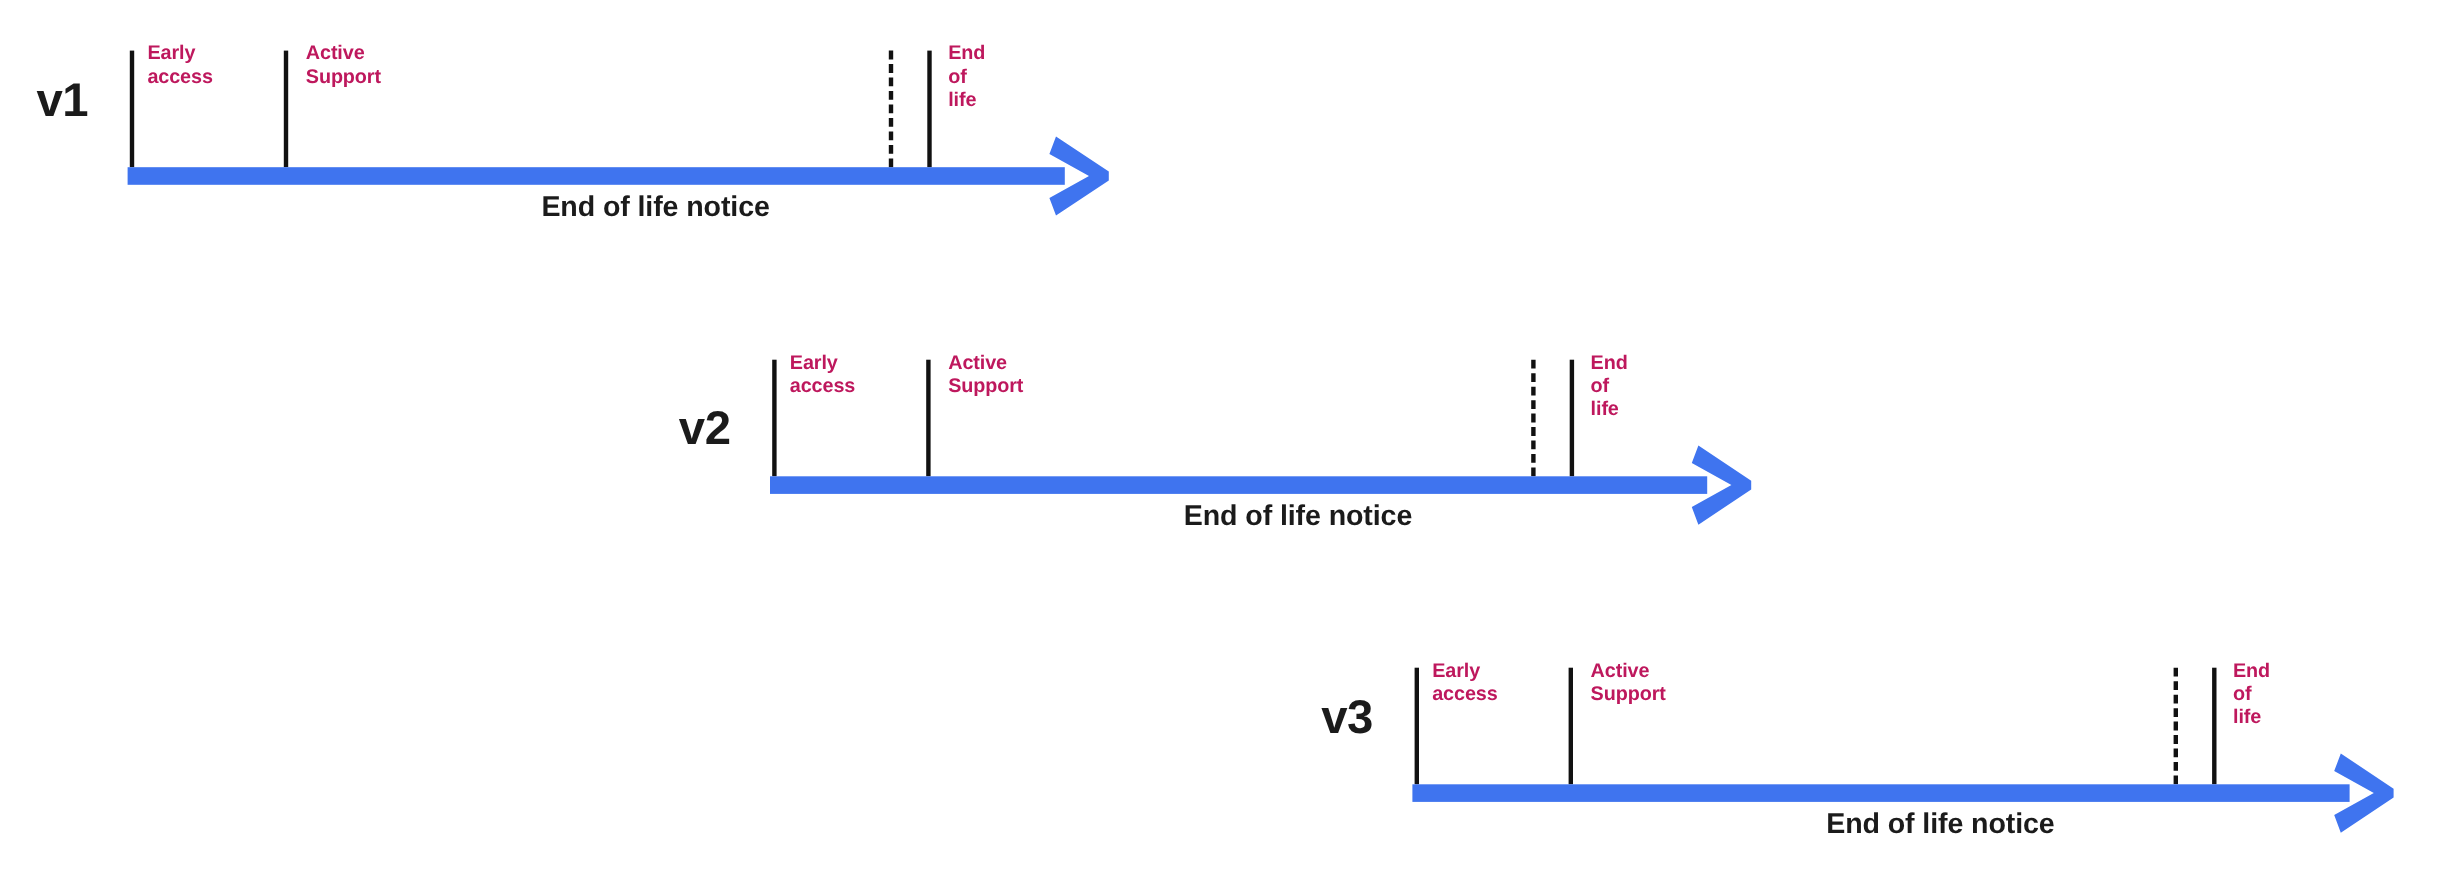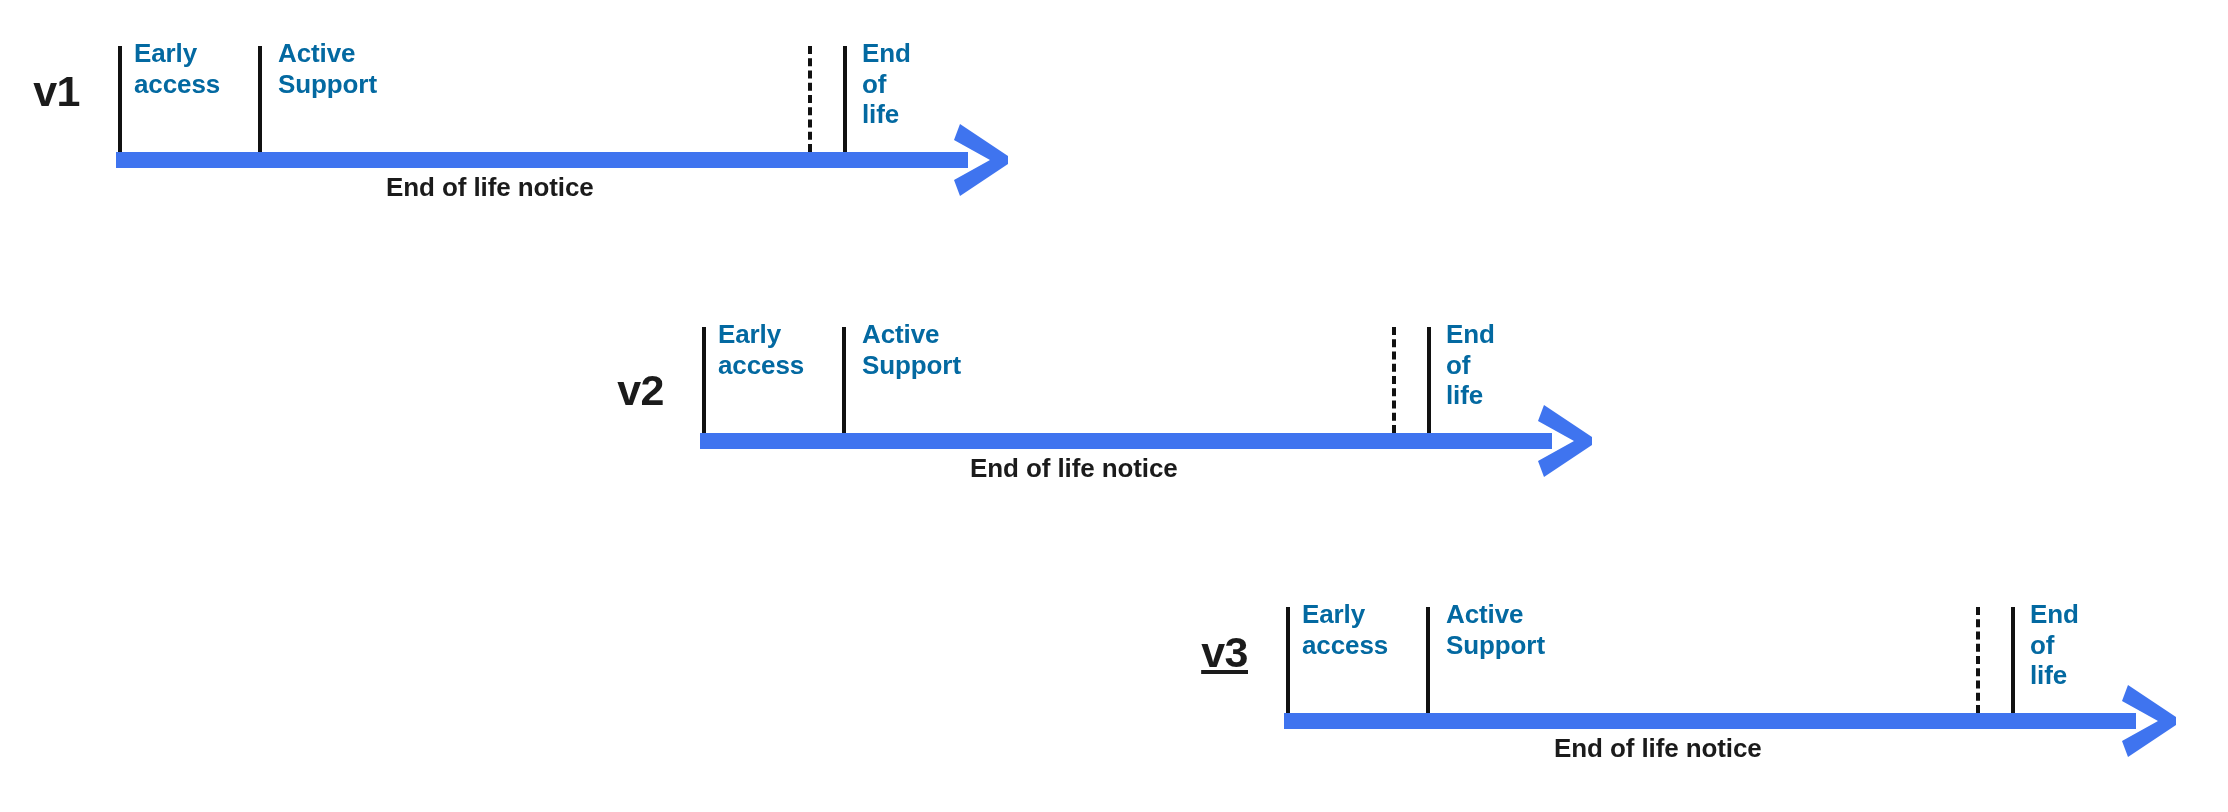--- a/index.html
+++ b/index.html
@@ -48,23 +48,23 @@
   
   .divider-dashed {
     position: absolute;
     width: 0;
     border-left: 4px dashed #111111;
   }
 
   
   .phase-label {
     position: absolute;
-    font-size: 26px;
+    font-size: 18px;
     font-weight: 700;
-    color: #0369a1;
+    color: #be185d;
     line-height: 1.18;
     white-space: pre-line;
     letter-spacing: -0.1px;
   }
 
   
   .timeline-bar {
     position: absolute;
     height: 16px;
     background: #3f74ef;
@@ -78,21 +78,21 @@
   }
 
   
   .notice-label {
     position: absolute;
     font-size: 26px;
     font-weight: 700;
     color: #1b1b1b;
     white-space: nowrap;
     letter-spacing: -0.1px;
-    text-align: left;
+    text-align: center;
   }
 </style>
 </head>
 <body>
 
 <div id="stage">
 
 <div class="lifecycle-row">
       <div class="version-label" style="left: -60px; top: 70px; width: 140px;">v1</div>
       <div class="divider" style="left: 118px; top: 46px; height: 106px;"></div>
@@ -123,21 +123,21 @@
       <div class="phase-label" style="left: 1446px; top: 319px;">End of life</div>
       <div class="timeline-bar" style="left: 700px; top: 433px; width: 852px; background: rgb(63, 116, 239);"></div>
       <div class="timeline-arrowhead" style="left: 1530px; top: 401px;">
         <svg width="80" height="80" viewBox="0 0 80 80" aria-hidden="true">
           <path d="M 14 4 L 8 20 L 44 40 L 8 60 L 14 76 L 62 44 L 62 36 Z" fill="#3f74ef"></path>
         </svg>
       </div>
       <div class="notice-label" style="left: 970px; top: 453px; width: 420px;">End of life notice</div>
     </div>
     <div class="lifecycle-row">
-      <div class="version-label" style="left: 1108px; top: 631px; width: 140px; text-decoration: underline;">v3</div>
+      <div class="version-label" style="left: 1108px; top: 631px; width: 140px;">v3</div>
       <div class="divider" style="left: 1286px; top: 607px; height: 106px;"></div>
       <div class="divider" style="left: 1426px; top: 607px; height: 106px;"></div>
       <div class="divider-dashed" style="left: 1976px; top: 607px; height: 106px;"></div>
       <div class="divider" style="left: 2011px; top: 607px; height: 106px;"></div>
       <div class="phase-label" style="left: 1302px; top: 599px;">Early
 access</div>
       <div class="phase-label" style="left: 1446px; top: 599px;">Active Support</div>
       <div class="phase-label" style="left: 2030px; top: 599px;">End of life</div>
       <div class="timeline-bar" style="left: 1284px; top: 713px; width: 852px; background: rgb(63, 116, 239);"></div>
       <div class="timeline-arrowhead" style="left: 2114px; top: 681px;">

